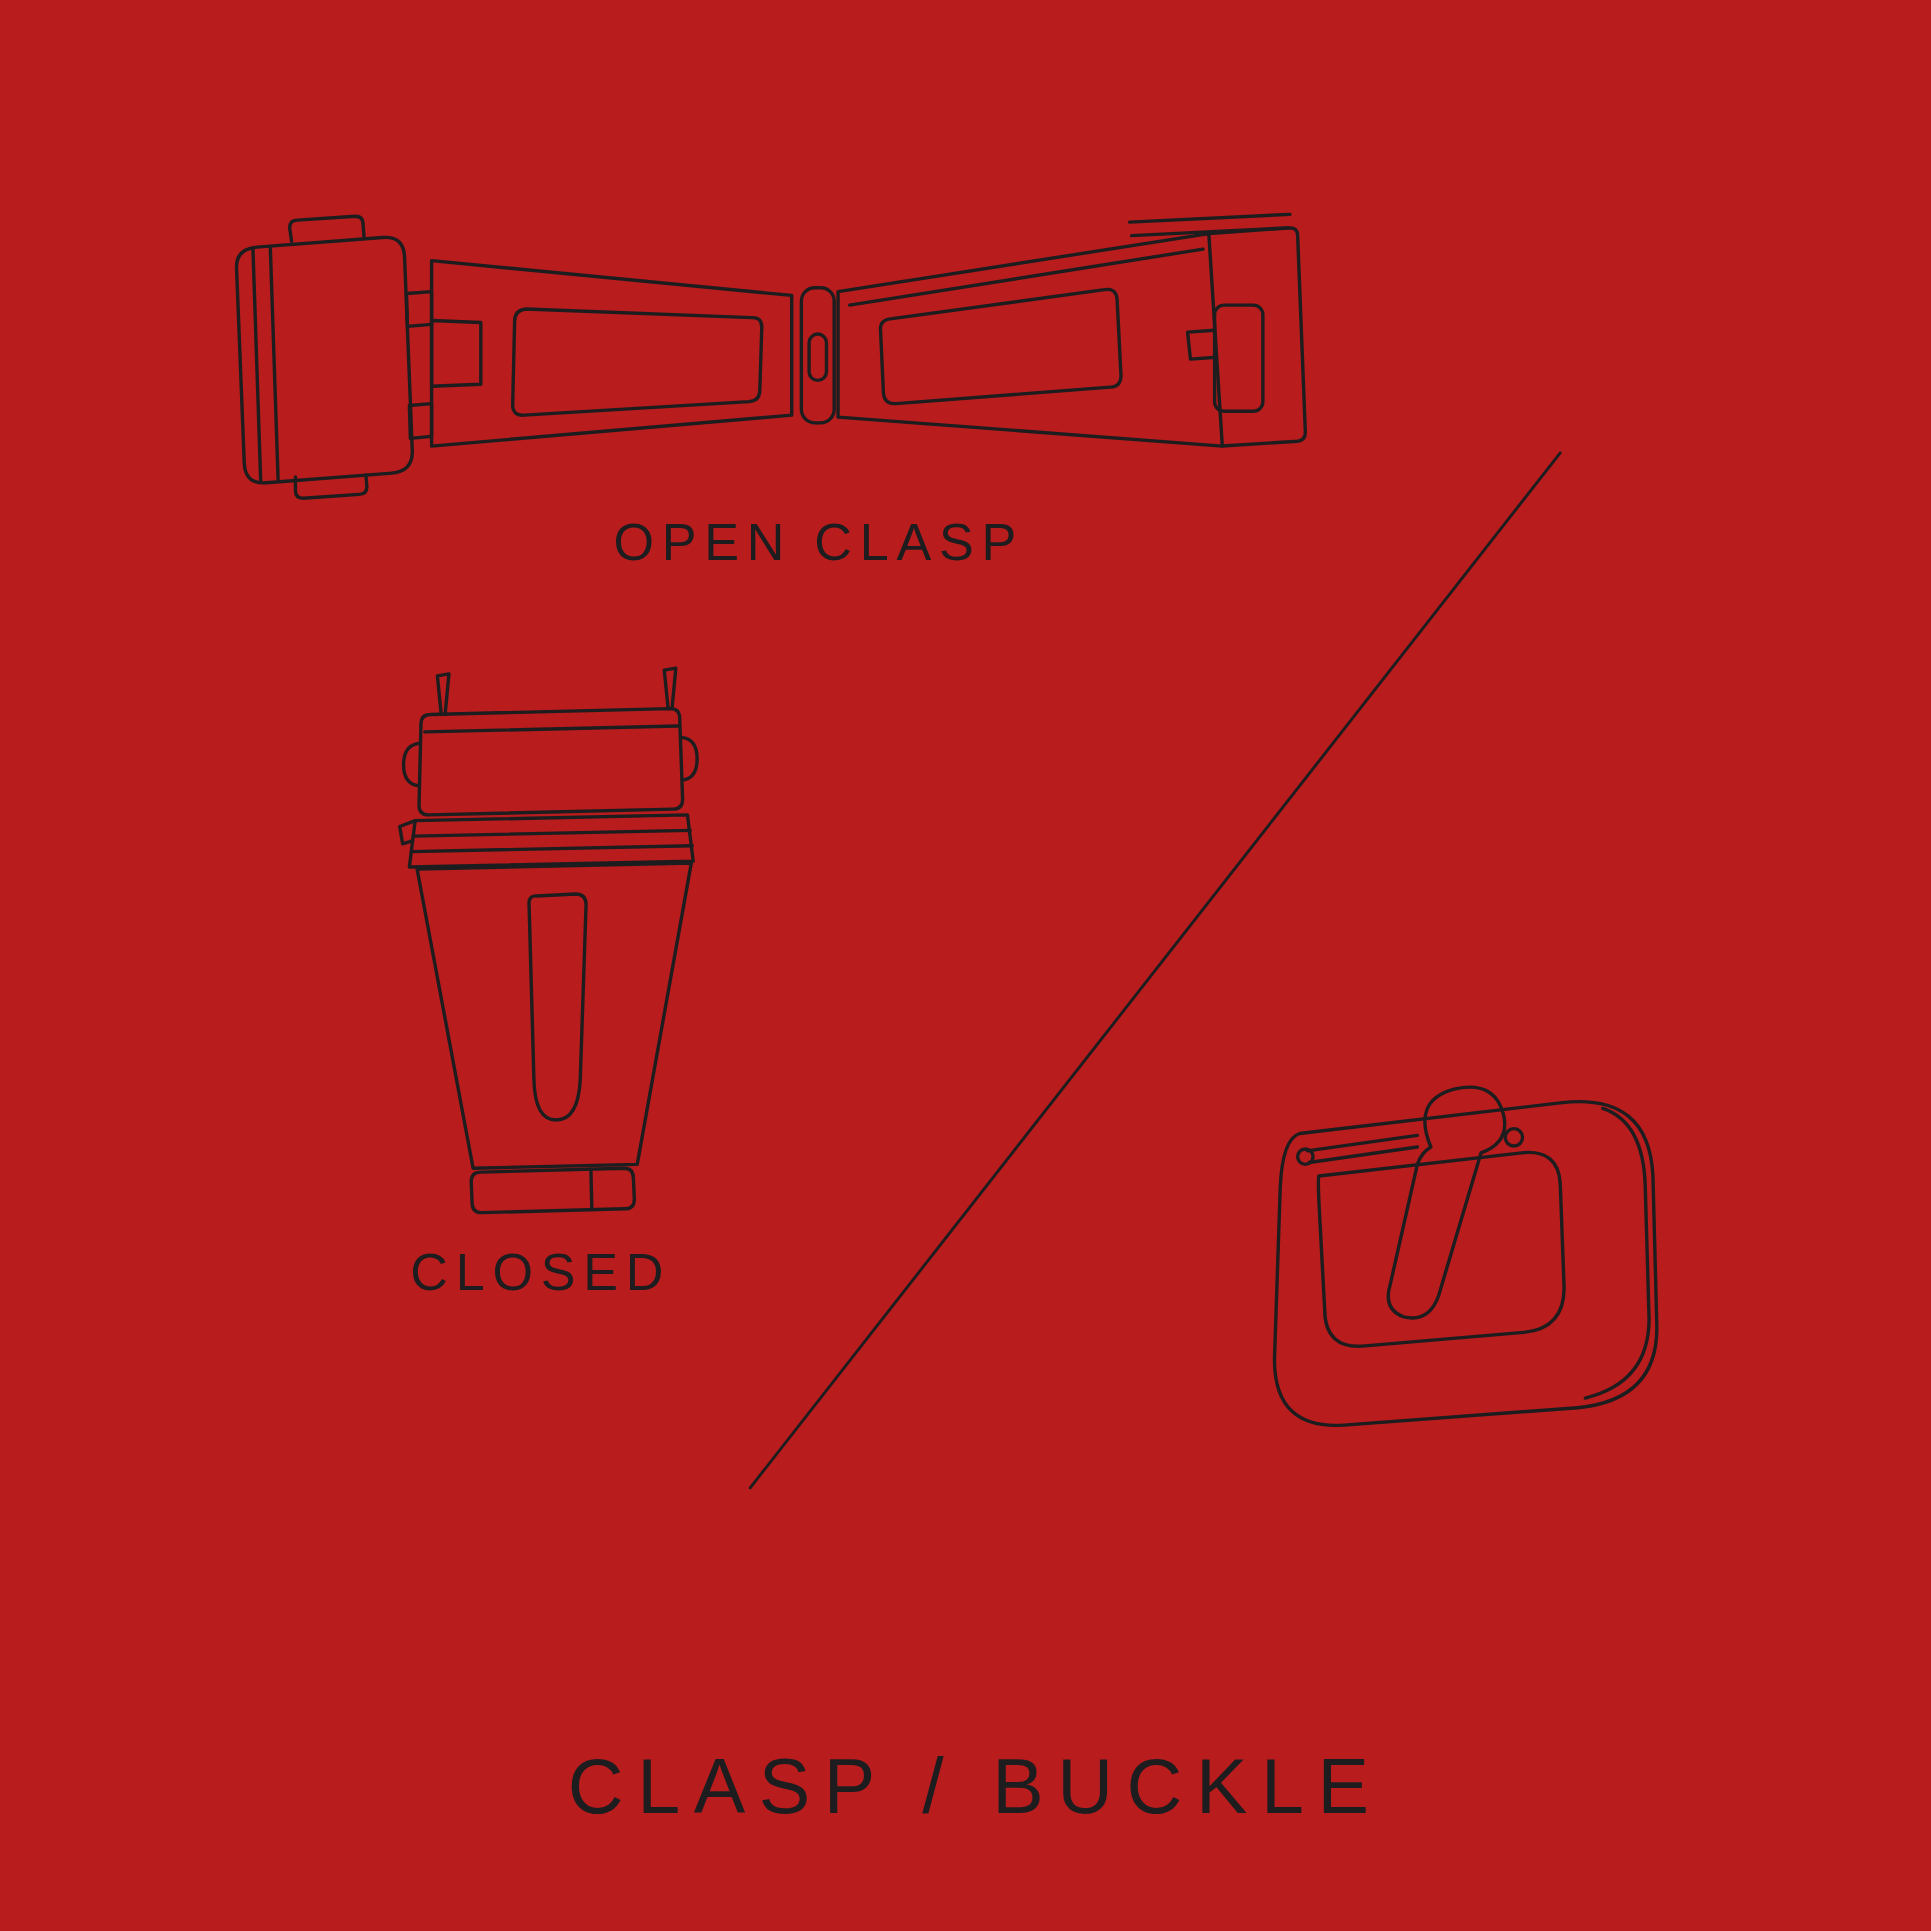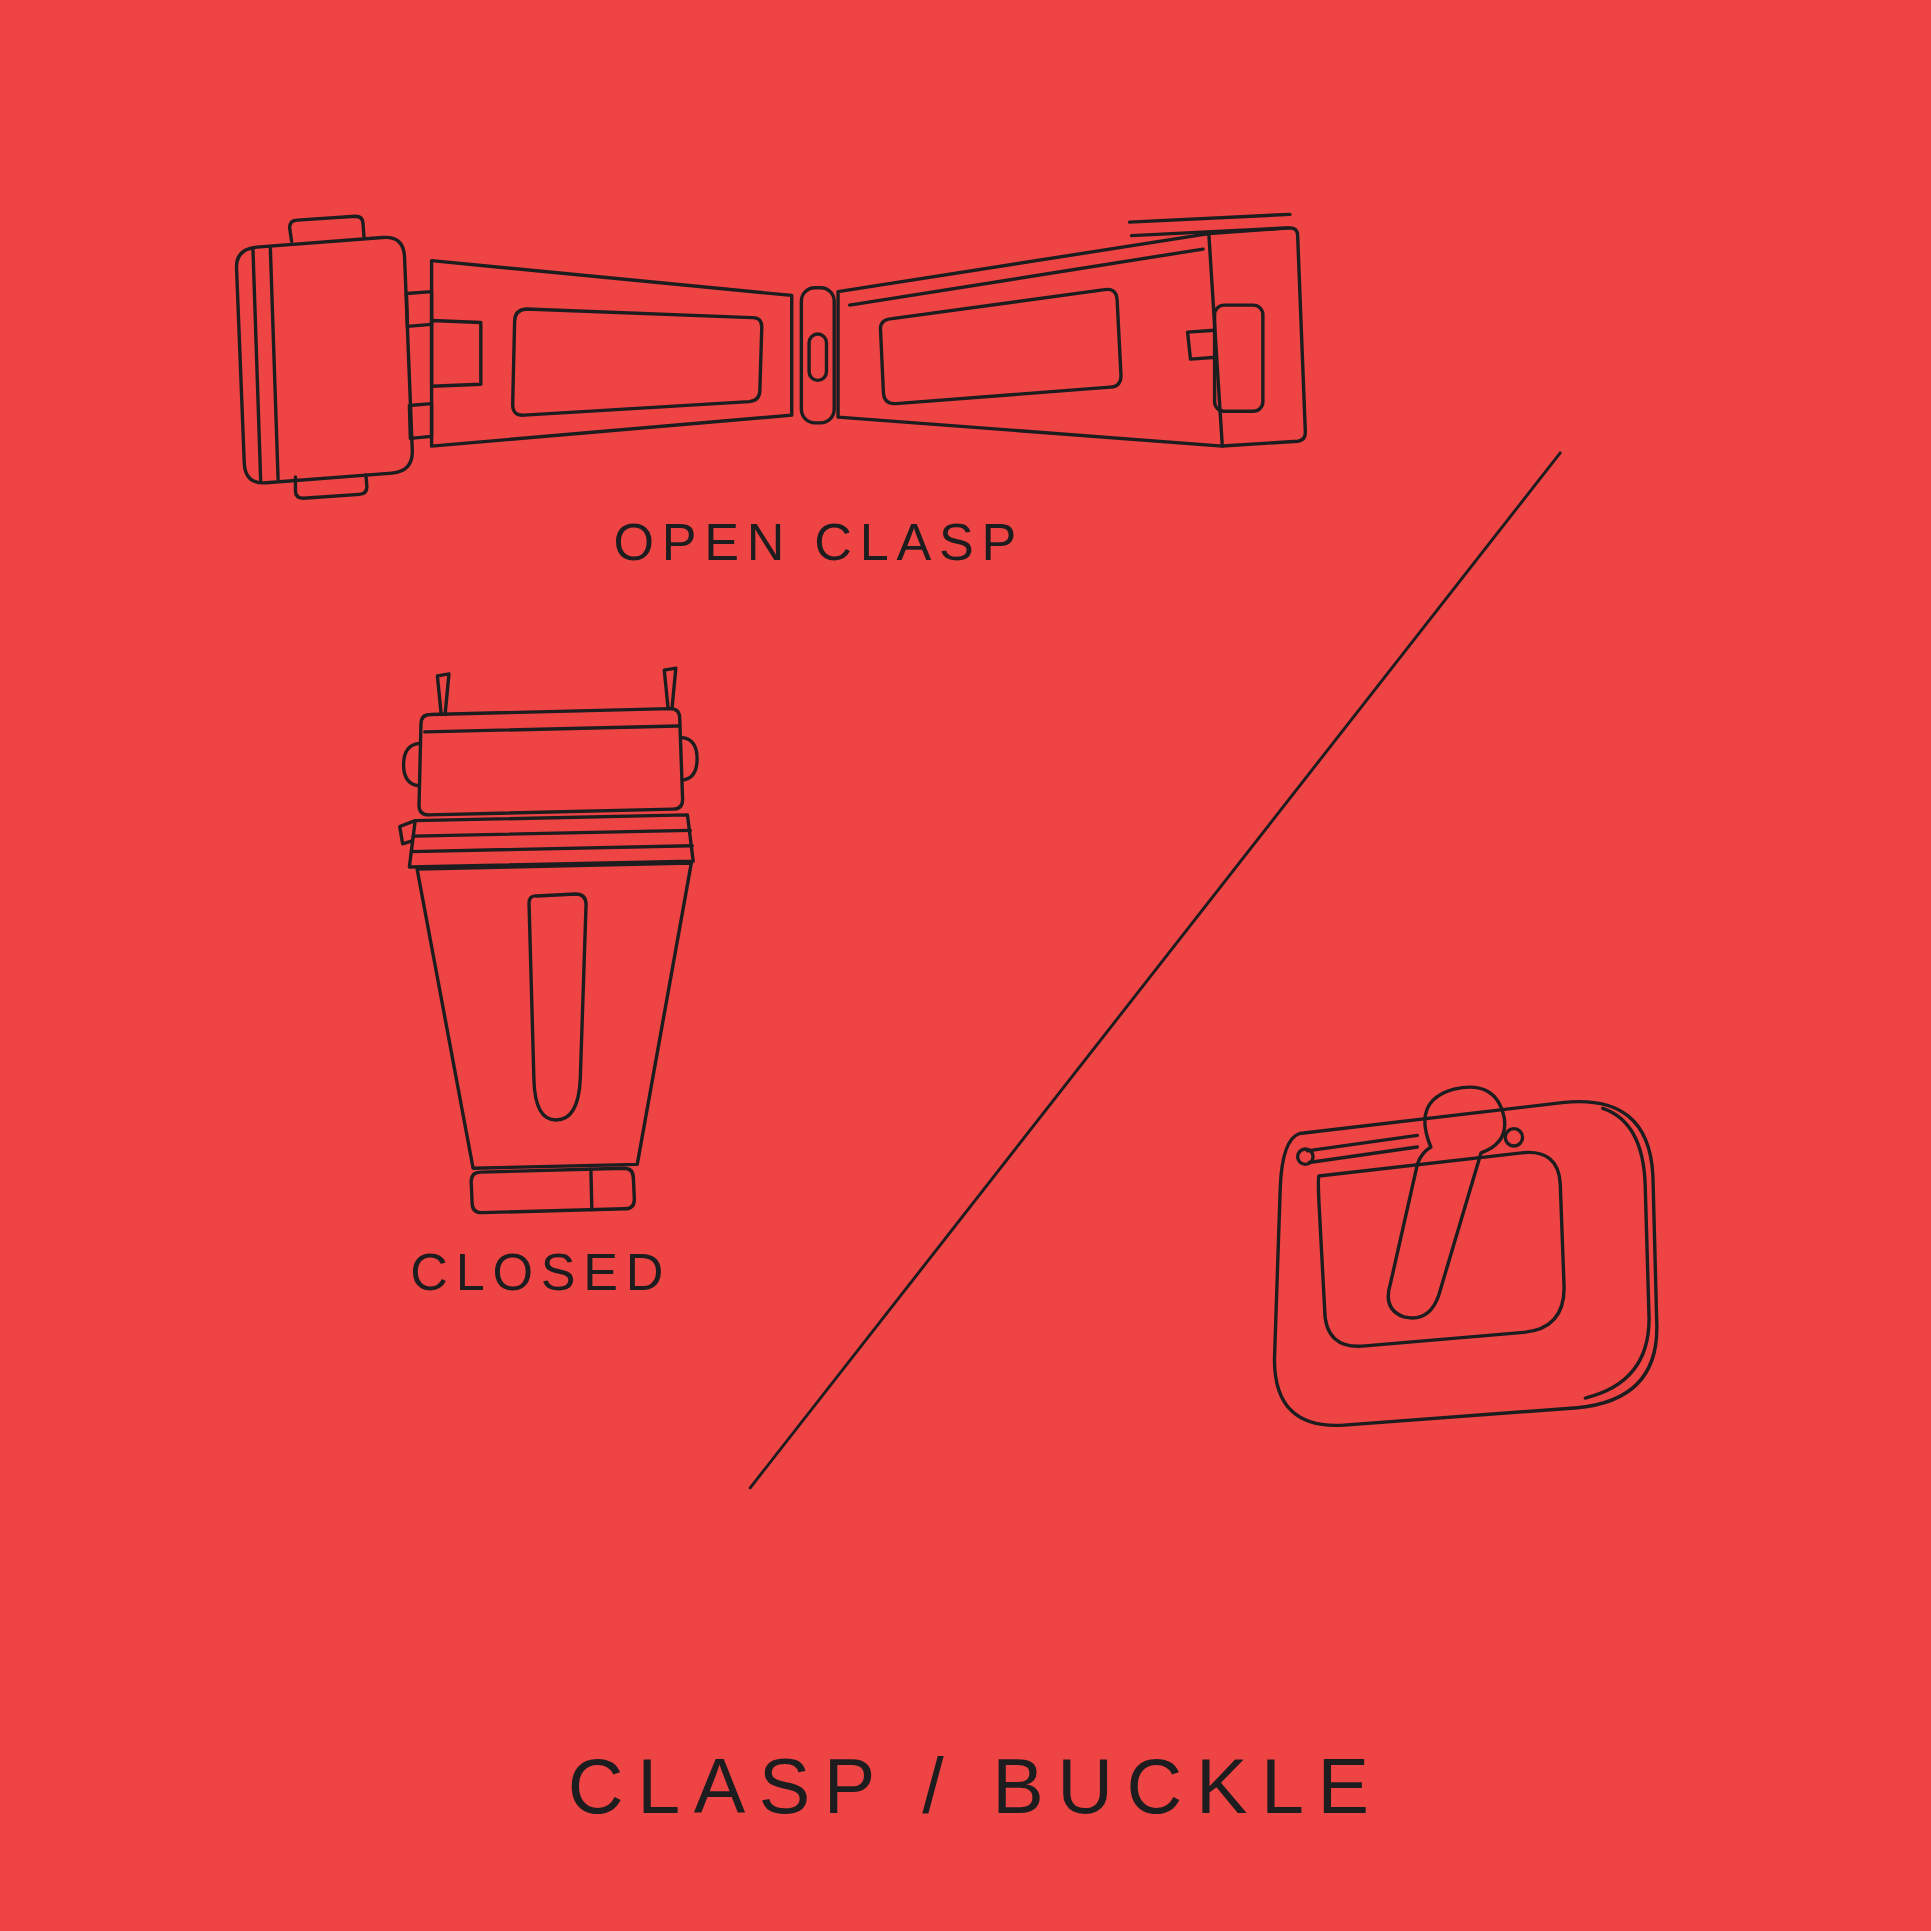--- a/index.html
+++ b/index.html
@@ -4,21 +4,21 @@
 <style>
   html, body {
     margin: 0;
     padding: 0;
     background: #ffffff;
   }
   .canvas {
     position: relative;
     width: 1931px;
     height: 1931px;
-    background: #ef4444;
+    background: #b91c1c;
     overflow: hidden;
   }
   svg {
     display: block;
     width: 100%;
     height: 100%;
   }
   .ink path,
   .ink rect,
   .ink line,

